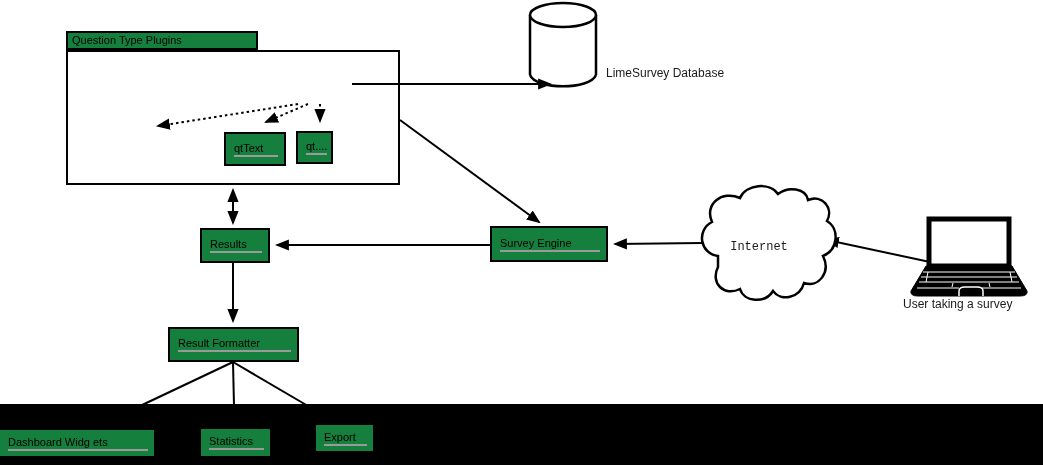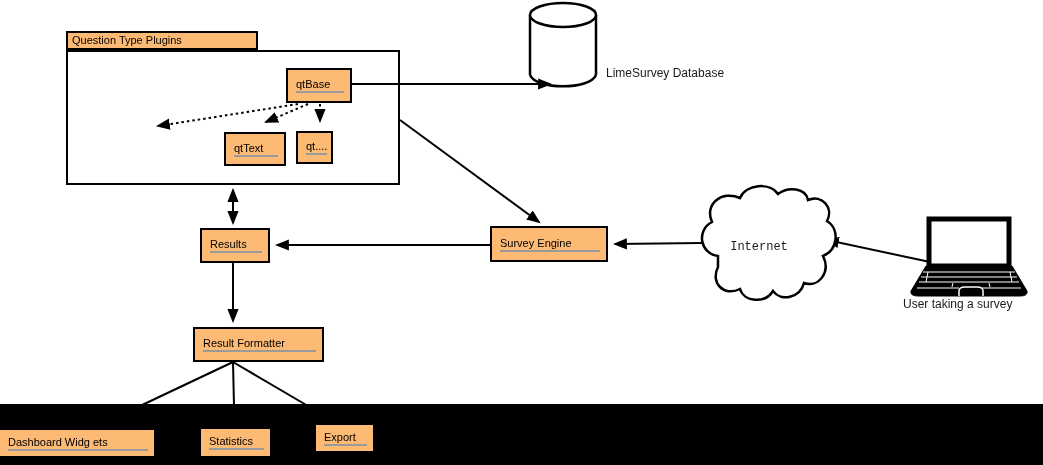--- a/index.html
+++ b/index.html
@@ -1,19 +1,19 @@
 <!DOCTYPE html>
 <html><head>
 <meta charset="utf-8">
 <style>
   html,body{margin:0;padding:0;background:#fff;}
   .canvas{position:relative;width:1043px;height:465px;background:#fff;
           font-family:"Liberation Sans",sans-serif;overflow:hidden;}
   .layer{position:absolute;left:0;top:0;width:1043px;height:465px;}
-  .box{position:absolute;background:#fdba74;border:2px solid #000;display:flex;
+  .box{position:absolute;background:#15803d;border:2px solid #000;display:flex;
        align-items:center;padding:0 6px 0 8px;font-size:11px;color:#000;
        box-sizing:border-box;}
   .lbl{flex:1;border-bottom:2px solid #9a9a9a;padding-bottom:1px;white-space:nowrap;}
   .nolines{border-bottom:none;}
   .plain{position:absolute;font-size:12px;color:#1a1a1a;white-space:nowrap;}
   .pkg-body{position:absolute;background:#fff;border:2px solid #000;box-sizing:border-box;}
   .bar{position:absolute;background:#000;}
   svg{position:absolute;left:0;top:0;}
 </style>
 </head>
@@ -69,42 +69,39 @@
       <rect x="929" y="219" width="80" height="47" fill="#fff" stroke="#000" stroke-width="5"></rect>
       <path d="M926,266 L1012,266 L1027,291 Q1028,296 1020,296 L918,296 Q910,296 911,291 Z" fill="#000" stroke="#000" stroke-width="1"></path>
       <path d="M923,272 L1015,272 M921,277 L1017,277 M919,282 L1019,282 M917,288 L959,288 M982,288 L1021,288" stroke="#fff" stroke-width="1" fill="none"></path>
       <path d="M928,272 L926,282 M1010,272 L1012,282 M953,283 L952,287 M989,283 L990,287" stroke="#fff" stroke-width="1" fill="none"></path>
       <path d="M959,296 L959,291 Q959,287 965,287 L977,287 Q983,287 983,291 L983,296" stroke="#fff" stroke-width="1.5" fill="none"></path>
     </g>
   </svg>
 
   <div class="layer">
 
-    <div class="box" style="left:286px;top:68px;width:66px;height:35px;">
-      <span class="lbl">qtBase</span>
-    </div>
 
 
     <div class="box" style="left:224px;top:132px;width:62px;height:34px;">
       <span class="lbl">qtText</span>
     </div>
 
     <div class="box" style="left:296px;top:131px;width:37px;height:33px;">
       <span class="lbl">qt....</span>
     </div>
 
     <div class="box" style="left:200px;top:228px;width:70px;height:35px;">
       <span class="lbl">Results</span>
     </div>
 
     <div class="box" style="left:490px;top:226px;width:118px;height:36px;">
       <span class="lbl">Survey Engine</span>
     </div>
 
-    <div class="box" style="left:168px;top:327px;width:131px;height:35px;margin-left:25px;">
+    <div class="box" style="left:168px;top:327px;width:131px;height:35px;">
       <span class="lbl">Result Formatter</span>
     </div>
 
     <div class="plain" style="left:606px;top:66px;">LimeSurvey Database</div>
     <div class="plain" style="left:700px;top:240px;width:118px;text-align:center;font-family:Liberation Mono, monospace;">Internet</div>
     <div class="plain" style="left:903px;top:297px;">User taking a survey</div>
 
     <div class="bar" style="left:0;top:404px;width:1043px;height:61px;"></div>
 
     <div class="box" style="left:0;top:428px;width:156px;height:30px;border-left:none;">

